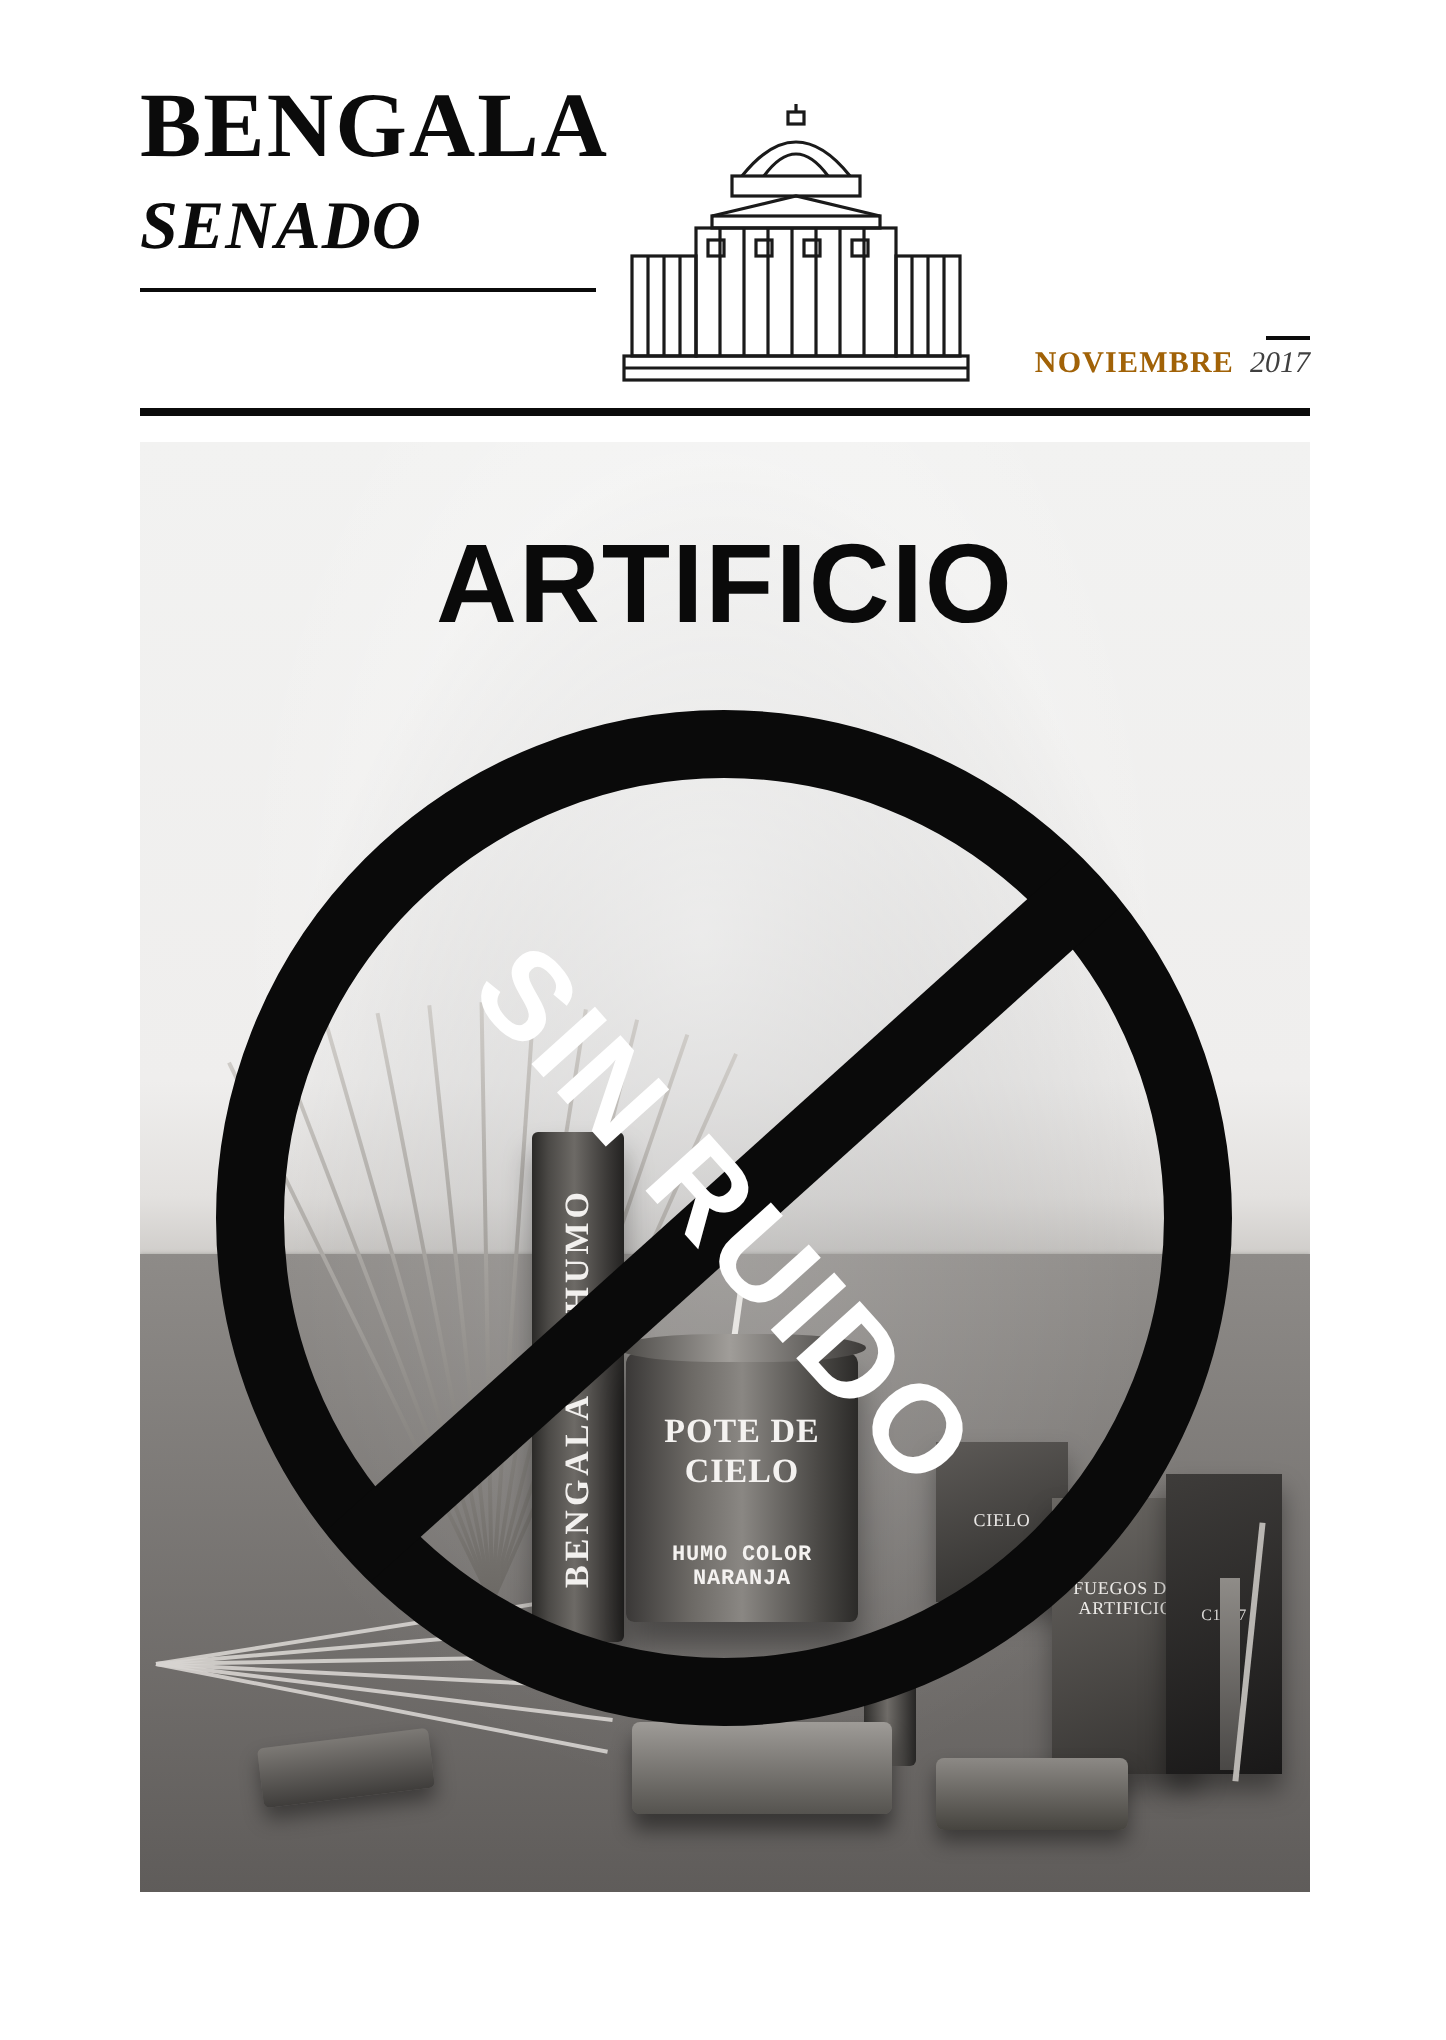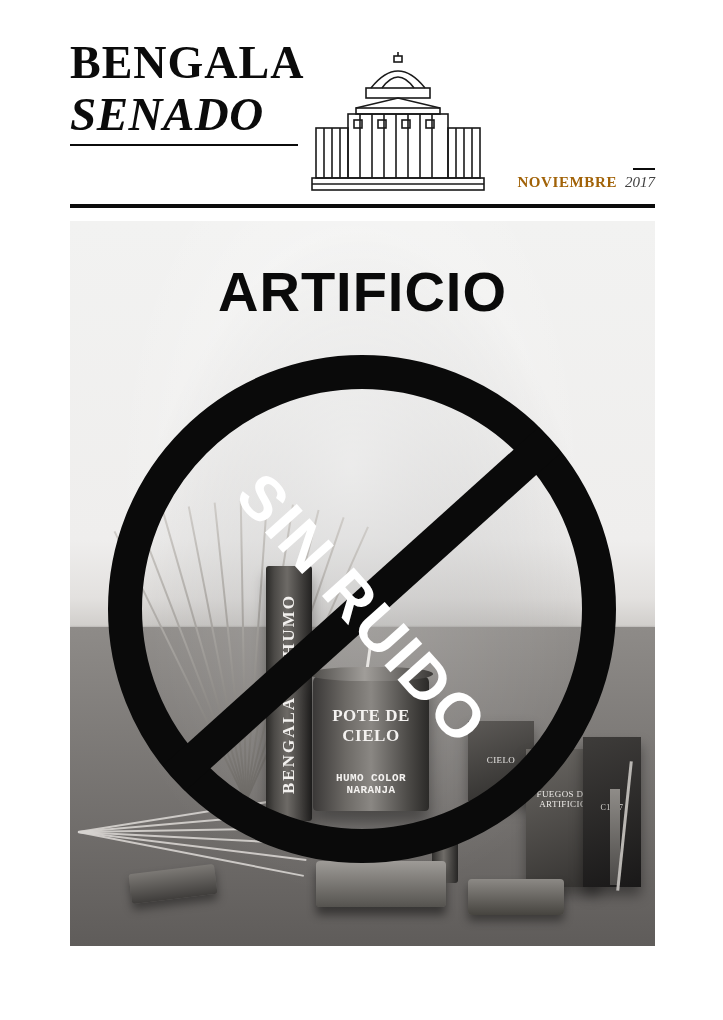--- a/index.html
+++ b/index.html
@@ -34,21 +34,21 @@
     font-weight: bold;
     font-size: 46px;
     letter-spacing: 1px;
     line-height: 50px;
     color: #0b0b0b;
   }
   .brand-line2 {
     font-family: "Liberation Serif", serif;
     font-weight: bold;
     font-style: italic;
-    font-size: 47px;
+    font-size: 34px;
     letter-spacing: 0.5px;
     line-height: 52px;
     color: #0b0b0b;
   }
   .brand-rule {
     width: 228px;
     height: 2px;
     background: #0b0b0b;
     margin-top: 4px;
     margin-bottom: 4px;

